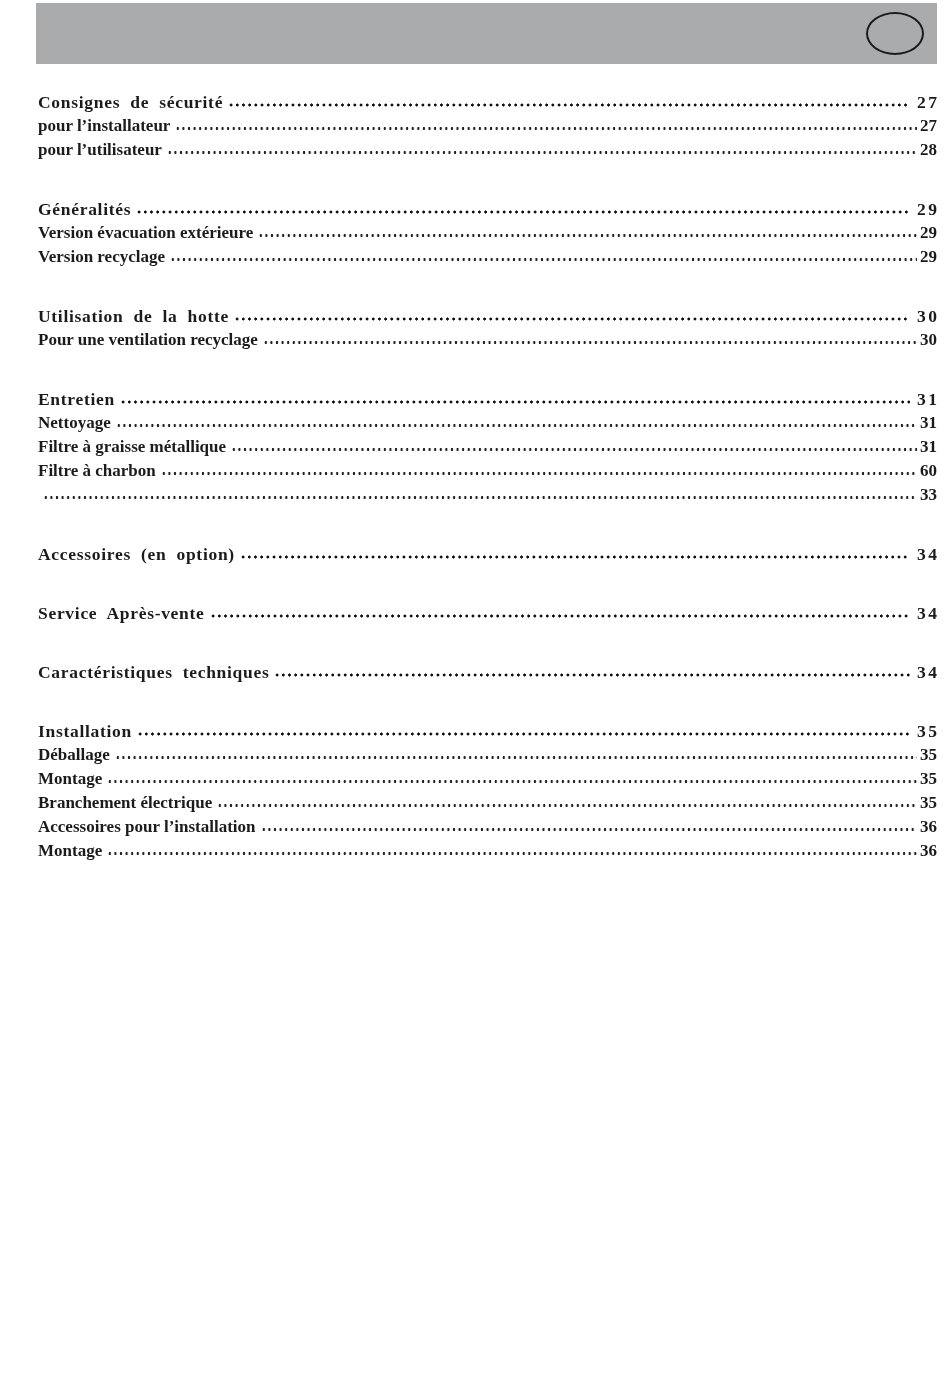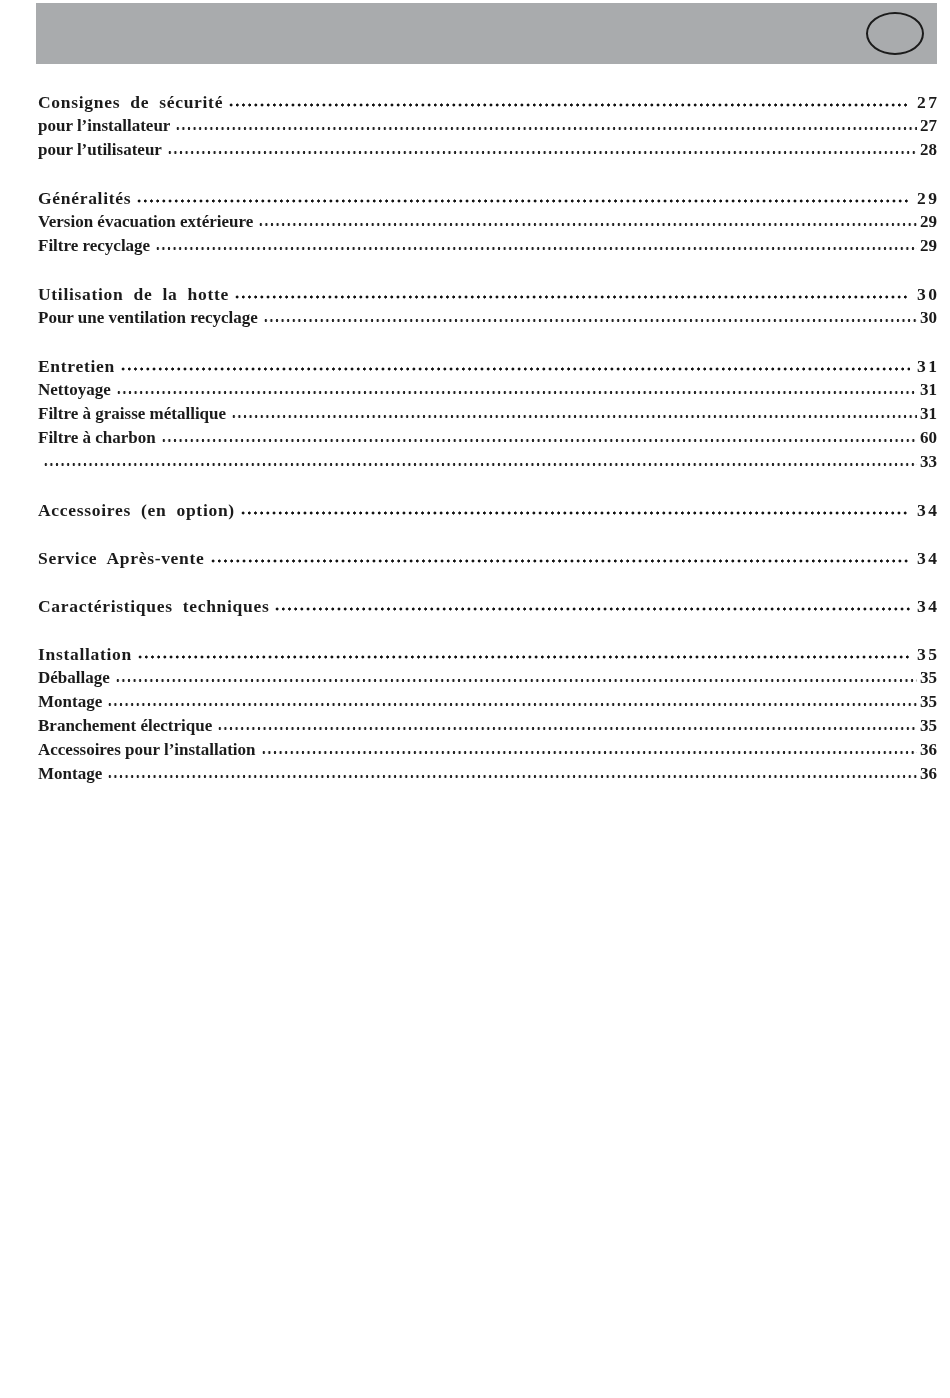--- a/index.html
+++ b/index.html
@@ -22,21 +22,21 @@
     right:13px; top:9px;
     width:58px; height:43px;
     border:2.5px solid #1b1b1b;
     border-radius:50%;
   }
   .toc {
     position:absolute;
     left:38px; top:90px;
     width:899px;
   }
-  .toc-section { margin-top:24px; }
+  .toc-section { margin-top:35px; }
   .toc-section:first-child { margin-top:0; }
   .row {
     display:flex;
     align-items:baseline;
     line-height:24px;
     font-size:17px;
     font-weight:bold;
   }
   .row .label { white-space:pre; }
   .row.heading {
@@ -95,21 +95,21 @@
           <span class="label">Généralités</span>
           <span class="leader"></span>
           <span class="page">29</span>
         </div>
         <div class="row item">
           <span class="label">Version évacuation extérieure</span>
           <span class="leader"></span>
           <span class="page">29</span>
         </div>
         <div class="row item">
-          <span class="label">Filtre recyclage</span>
+          <span class="label">Version recyclage</span>
           <span class="leader"></span>
           <span class="page">29</span>
         </div>
       </section>
       <section class="toc-section">
         <div class="row heading">
           <span class="label">Utilisation de la hotte</span>
           <span class="leader"></span>
           <span class="page">30</span>
         </div>

